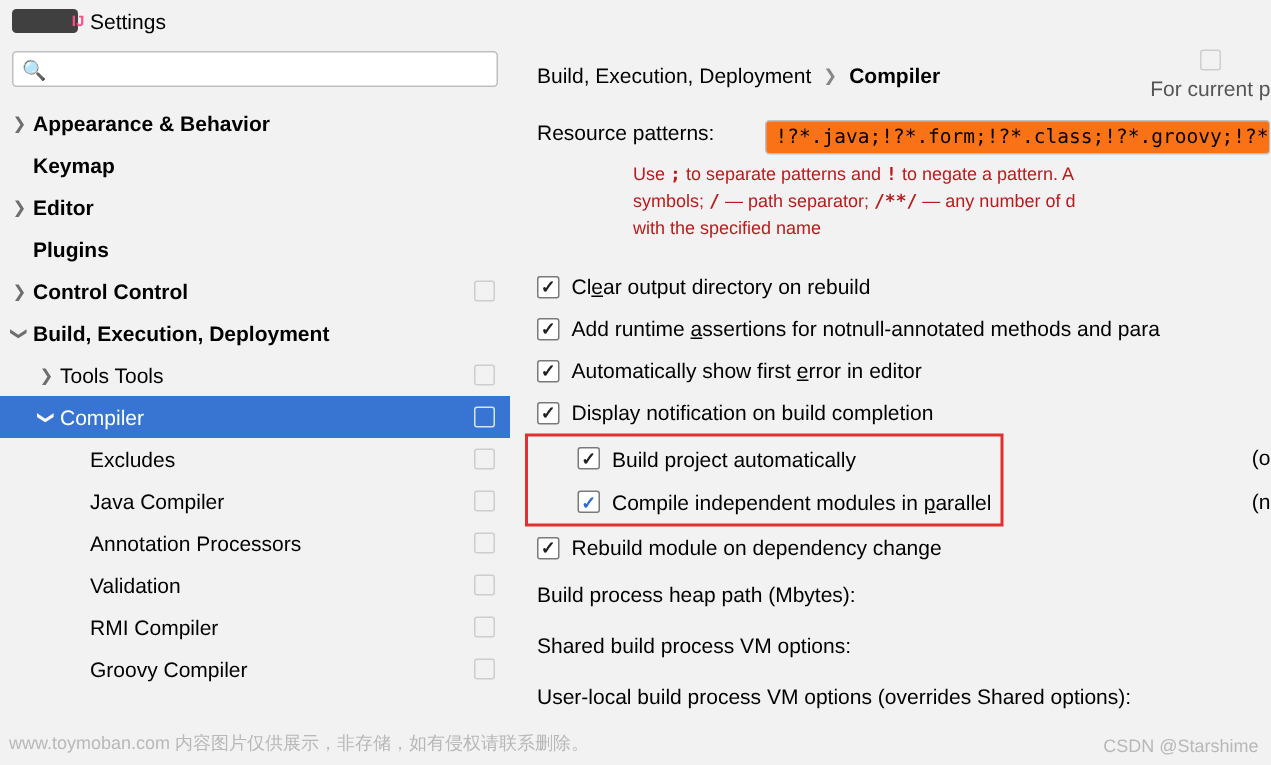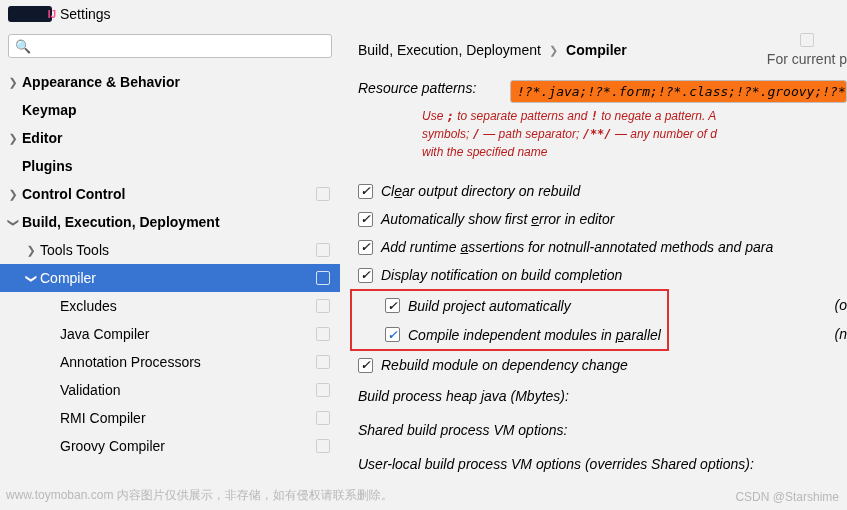--- a/index.html
+++ b/index.html
@@ -15,21 +15,21 @@
     }
     .title-bar {
       display: flex;
       align-items: center;
       padding: 6px 8px;
       gap: 8px;
     }
     .app-icon {
       width: 16px;
       height: 16px;
-      background: #0f172a;
+      background: #404040;
       border-radius: 3px;
       display: flex;
       align-items: center;
       justify-content: center;
       color: #ff4d8d;
       font-size: 10px;
       font-weight: bold;
       padding-left: 44px;
     }
     .title-text { font-size: 14px; }
@@ -116,21 +116,21 @@
     .breadcrumb .sep { color: #888; font-size: 11px; }
     .breadcrumb .cur-proj {
       position: absolute;
       right: 0;
       color: #555;
       display: flex;
       align-items: center;
       gap: 4px;
       flex-direction: column;
     }
-    .settings-body { font-size: 14px; font-style: italic; }
+    .settings-body { font-size: 14px; }
     .res-row {
       display: flex;
       align-items: flex-start;
       margin-bottom: 4px;
     }
     .res-label { width: 152px; }
     .res-field {
       border: 1px solid #bfbfbf;
       background: #f97316;
       border-radius: 3px;
@@ -309,25 +309,25 @@
         <span>symbols; </span><span class="mono">/</span><span> — path separator; </span><span class="mono">/**/</span><span> — any number of d</span><br>
         <span>with the specified name</span>
       </div>
 
       <div class="check-row">
         <span class="checkbox checked"></span>
         <span class="check-label">Cl<span class="u">e</span>ar output directory on rebuild</span>
       </div>
       <div class="check-row">
         <span class="checkbox checked"></span>
+        <span class="check-label">Add runtime <span class="u">a</span>ssertions for notnull-annotated methods and para</span>
+      </div>
+      <div class="check-row">
+        <span class="checkbox checked"></span>
         <span class="check-label">Automatically show first <span class="u">e</span>rror in editor</span>
-      </div>
-      <div class="check-row">
-        <span class="checkbox checked"></span>
-        <span class="check-label">Add runtime <span class="u">a</span>ssertions for notnull-annotated methods and para</span>
       </div>
       <div class="check-row">
         <span class="checkbox checked"></span>
         <span class="check-label">Display notification on build completion</span>
       </div>
 
       <div style="display:flex;align-items:center;">
         <div class="red-box">
           <div class="check-row">
             <span class="checkbox checked"></span>
@@ -343,21 +343,21 @@
           <div>(n</div>
         </div>
       </div>
 
       <div class="check-row">
         <span class="checkbox checked"></span>
         <span class="check-label">Rebuild module on dependency change</span>
       </div>
 
       <div class="opt-row">
-        <span>Build process heap java (Mbytes):</span>
+        <span>Build process heap path (Mbytes):</span>
       </div>
       <div class="opt-row">
         <span>Shared build process VM options:</span>
       </div>
       <div class="opt-row">
         <span>User-local build process VM options (overrides Shared options):</span>
       </div>
     </div>
   </div>
 </div>

